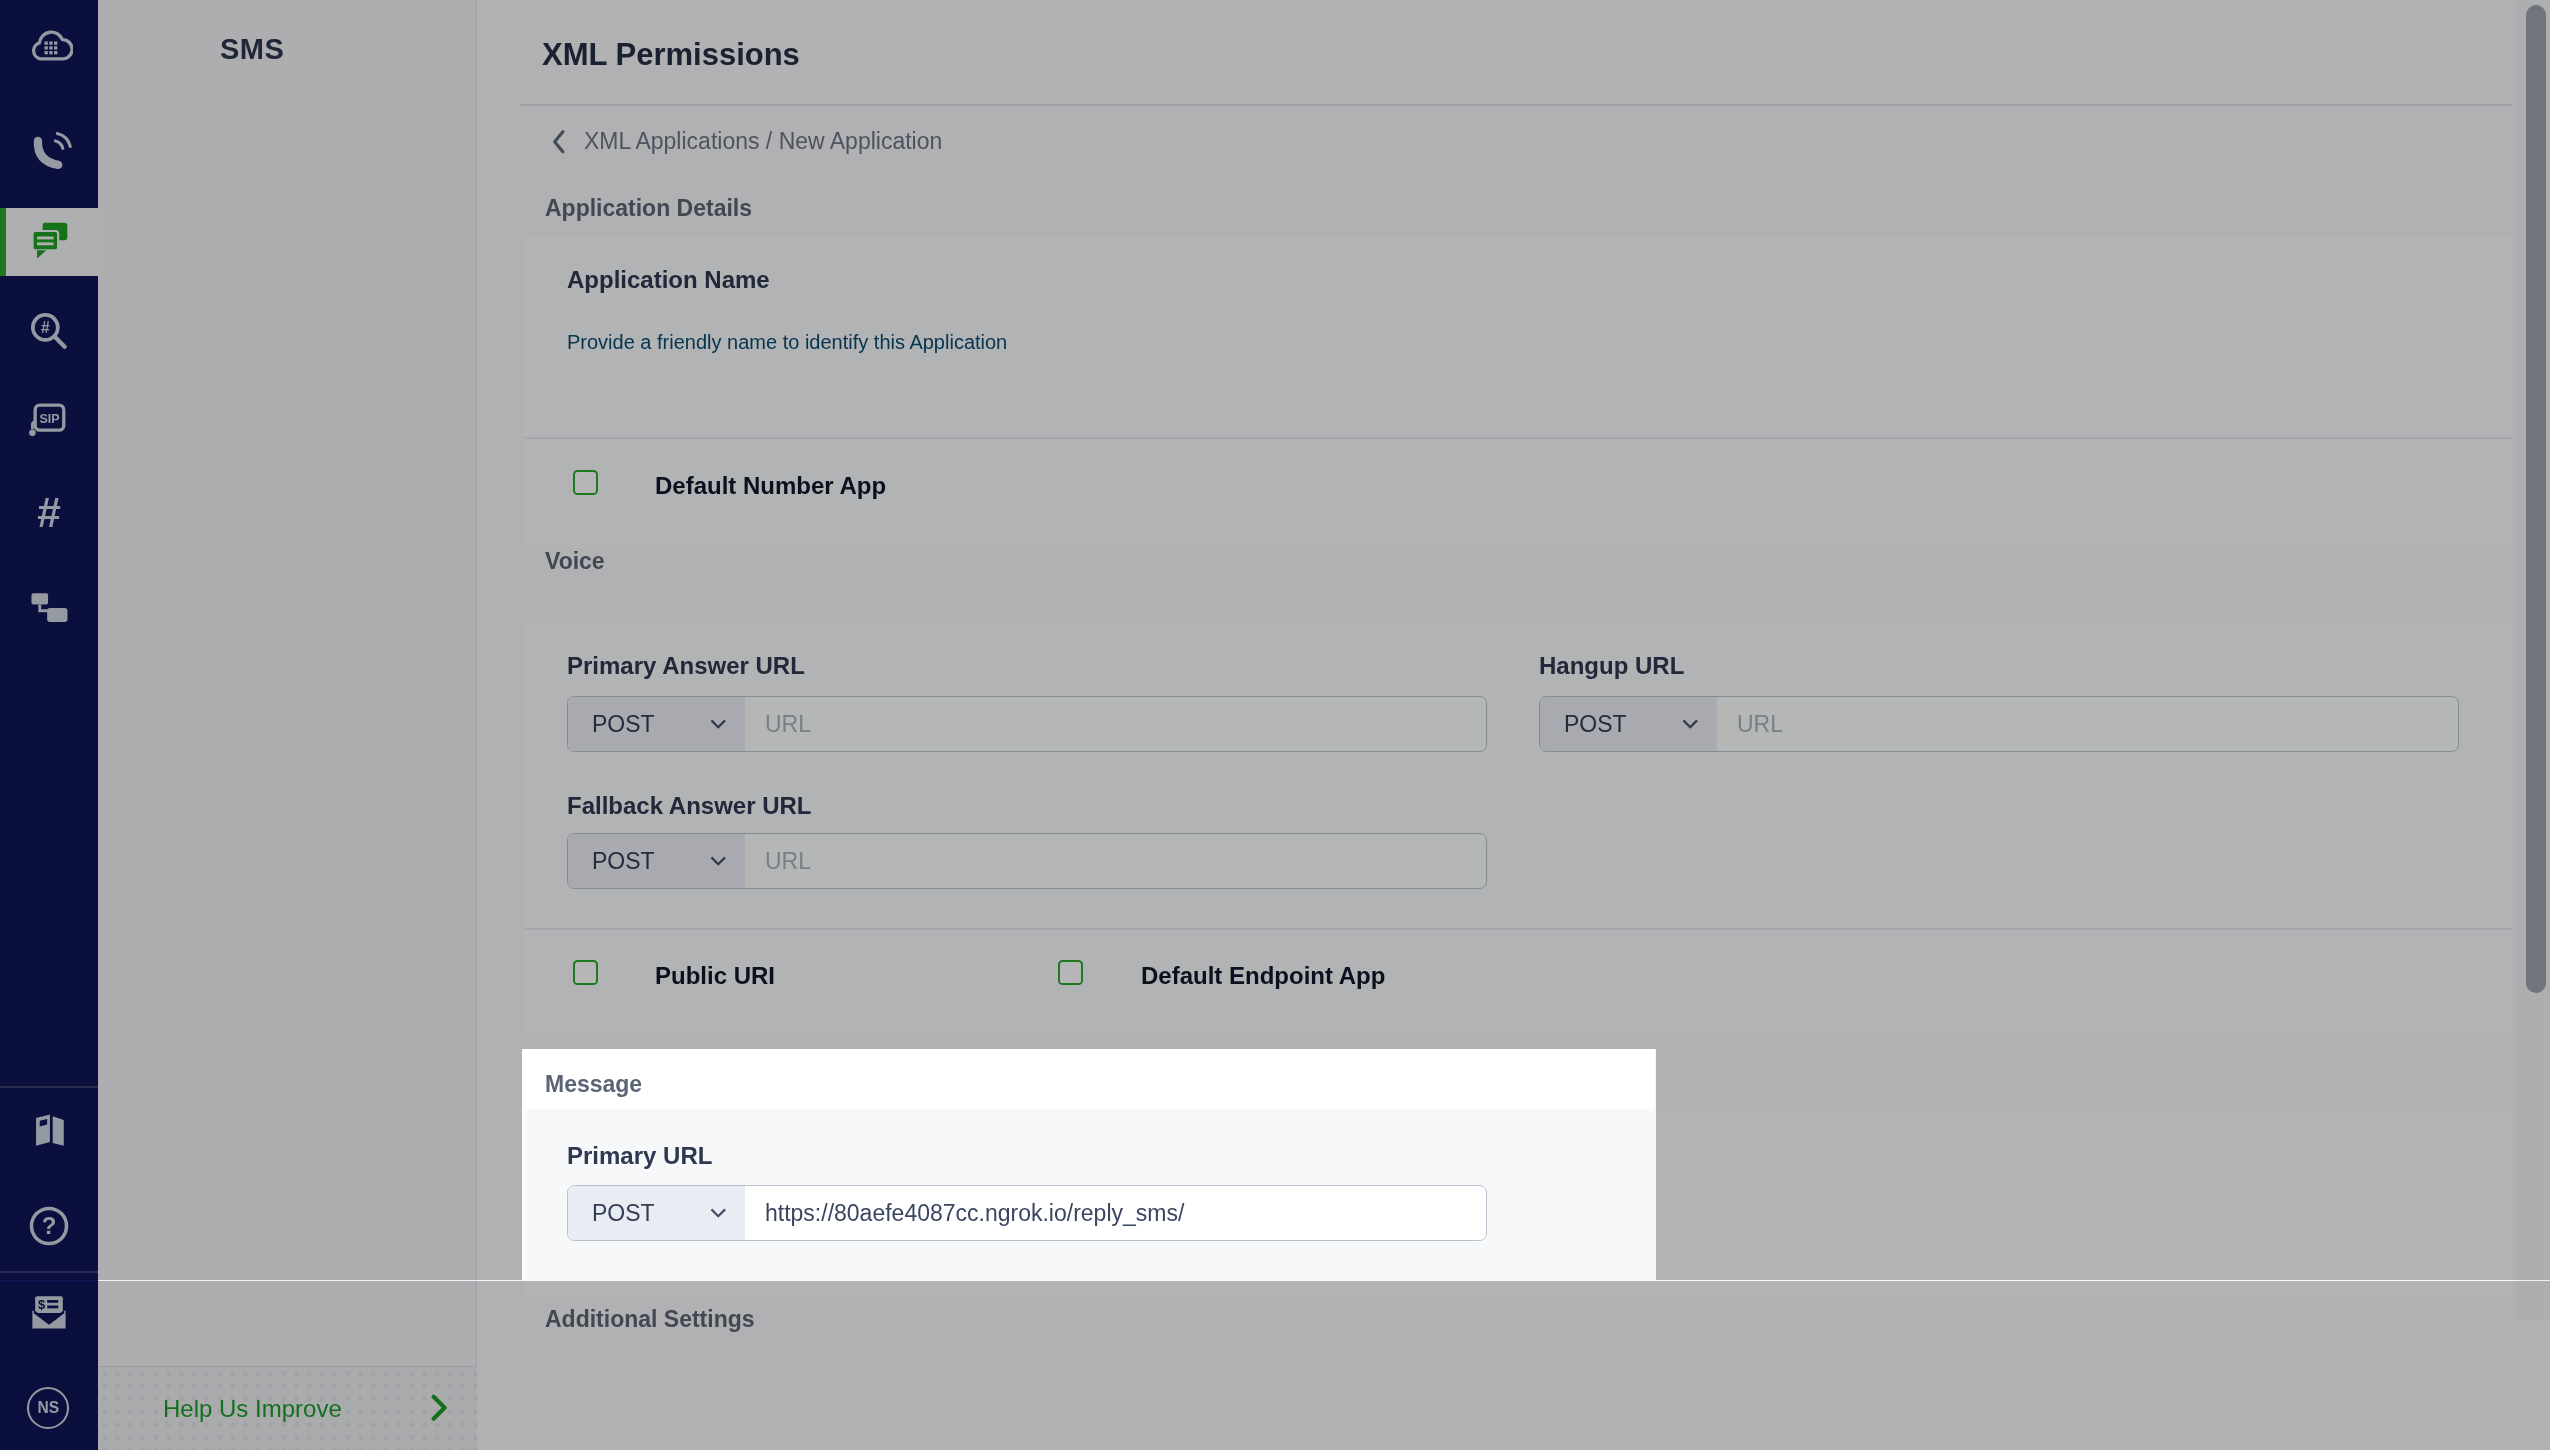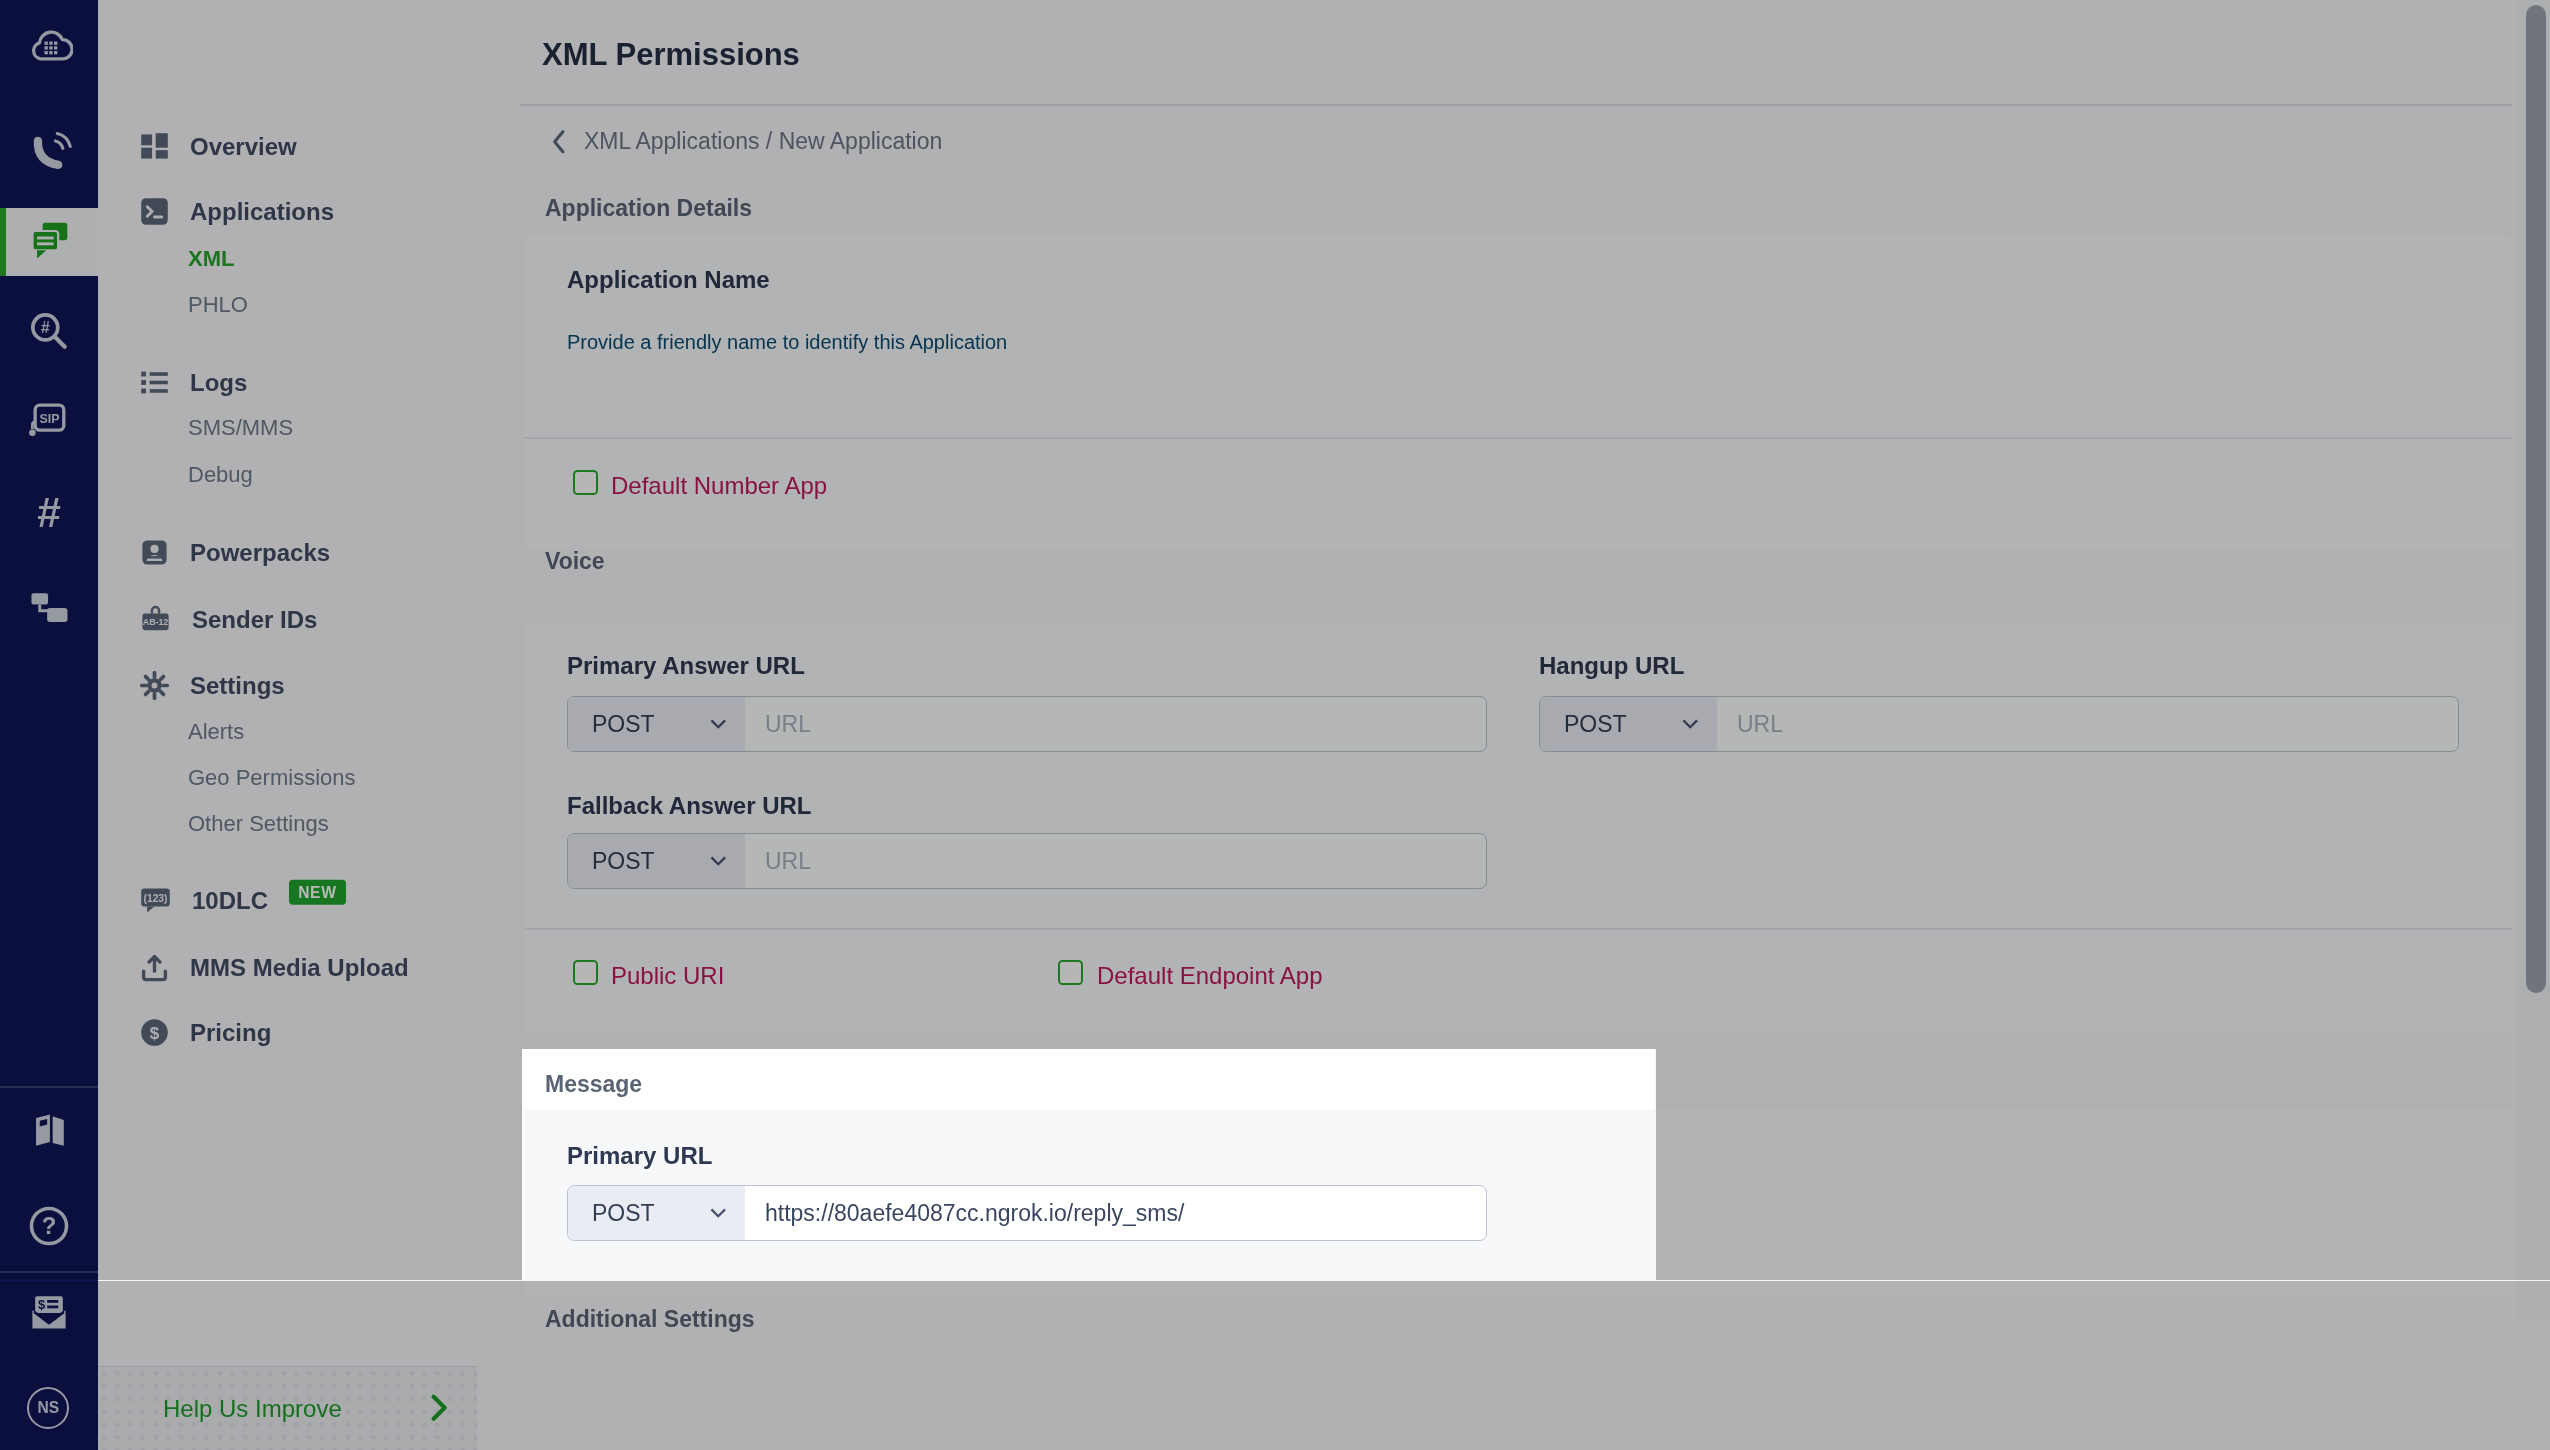--- a/index.html
+++ b/index.html
@@ -46,21 +46,21 @@
 
   .grp { position:absolute; height:56px; border:1.8px solid #b9c1ce; border-radius:7.3px; background:#fbfcfd; display:flex; overflow:hidden; }
   .sel { width:177px; flex:0 0 177px; background:#e9ecf3; display:flex; align-items:center; justify-content:space-between;
     padding:0 18.3px 0 24px; font-size:23px; color:#323e54; cursor:pointer; }
   .grp input { flex:1; border:none; outline:none; background:transparent; font-size:23px; color:#3a4660; padding:0 20px; min-width:0; }
   .grp input::placeholder { color:#a8b0bd; }
   .txt-input { position:absolute; height:56px; border:1.8px solid #b9c1ce; border-radius:7.3px; background:#fbfcfd;
     font-size:23px; color:#3a4660; padding:0 22px; outline:none; }
 
   .cb { position:absolute; width:25px; height:25px; border:2.7px solid #2aa72c; border-radius:4.6px; background:#fcfdfe; cursor:pointer; }
-  .cb-lbl { position:absolute; font-size:24px; font-weight:400; color:#be185d; }
+  .cb-lbl { position:absolute; font-size:24px; font-weight:700; color:#0f172a;margin-left:44px; }
 
   
   #highlight-box { position:absolute; left:522px; top:1049px; width:1133px; height:231px; background:#ffffff; z-index:5; }
   .z6 { z-index:6; }
   #msg-grp .sel { background:#e9ecf3; }
   #msg-grp { background:#ffffff; }
 
   
   #footer { position:absolute; left:0; top:1320px; width:2550px; height:131px; background:#f6f7f9; z-index:10;
     box-shadow:0 -9.1px 22px rgba(35,40,55,.16); }
@@ -185,20 +185,23 @@
         <path d="M8,24 L26,38 L44,24 V44 H8 Z" fill="#cfd4e0"></path>
         <path d="M10,26 L26,38 L42,26" fill="none" stroke="#0f1556" stroke-width="3"></path>
       </svg>
     </div>
 
     <div id="rail-avatar">
         <span>NS</span>
       </div>
   </div>
 
+  <div id="sidebar">
+    <div id="sidebar-title" style="position:absolute;">SMS</div>
+  </div>
 
   <div class="nav-row" style="top:131px">
     <svg width="29" height="29" viewBox="0 0 24 24">
       <g fill="#5d6779">
           <rect x="1" y="2" width="9" height="9"></rect>
           <rect x="13" y="1" width="10" height="12"></rect>
           <rect x="1" y="13" width="9" height="9"></rect>
           <rect x="13" y="15" width="10" height="7"></rect>
         </g>
     </svg>

